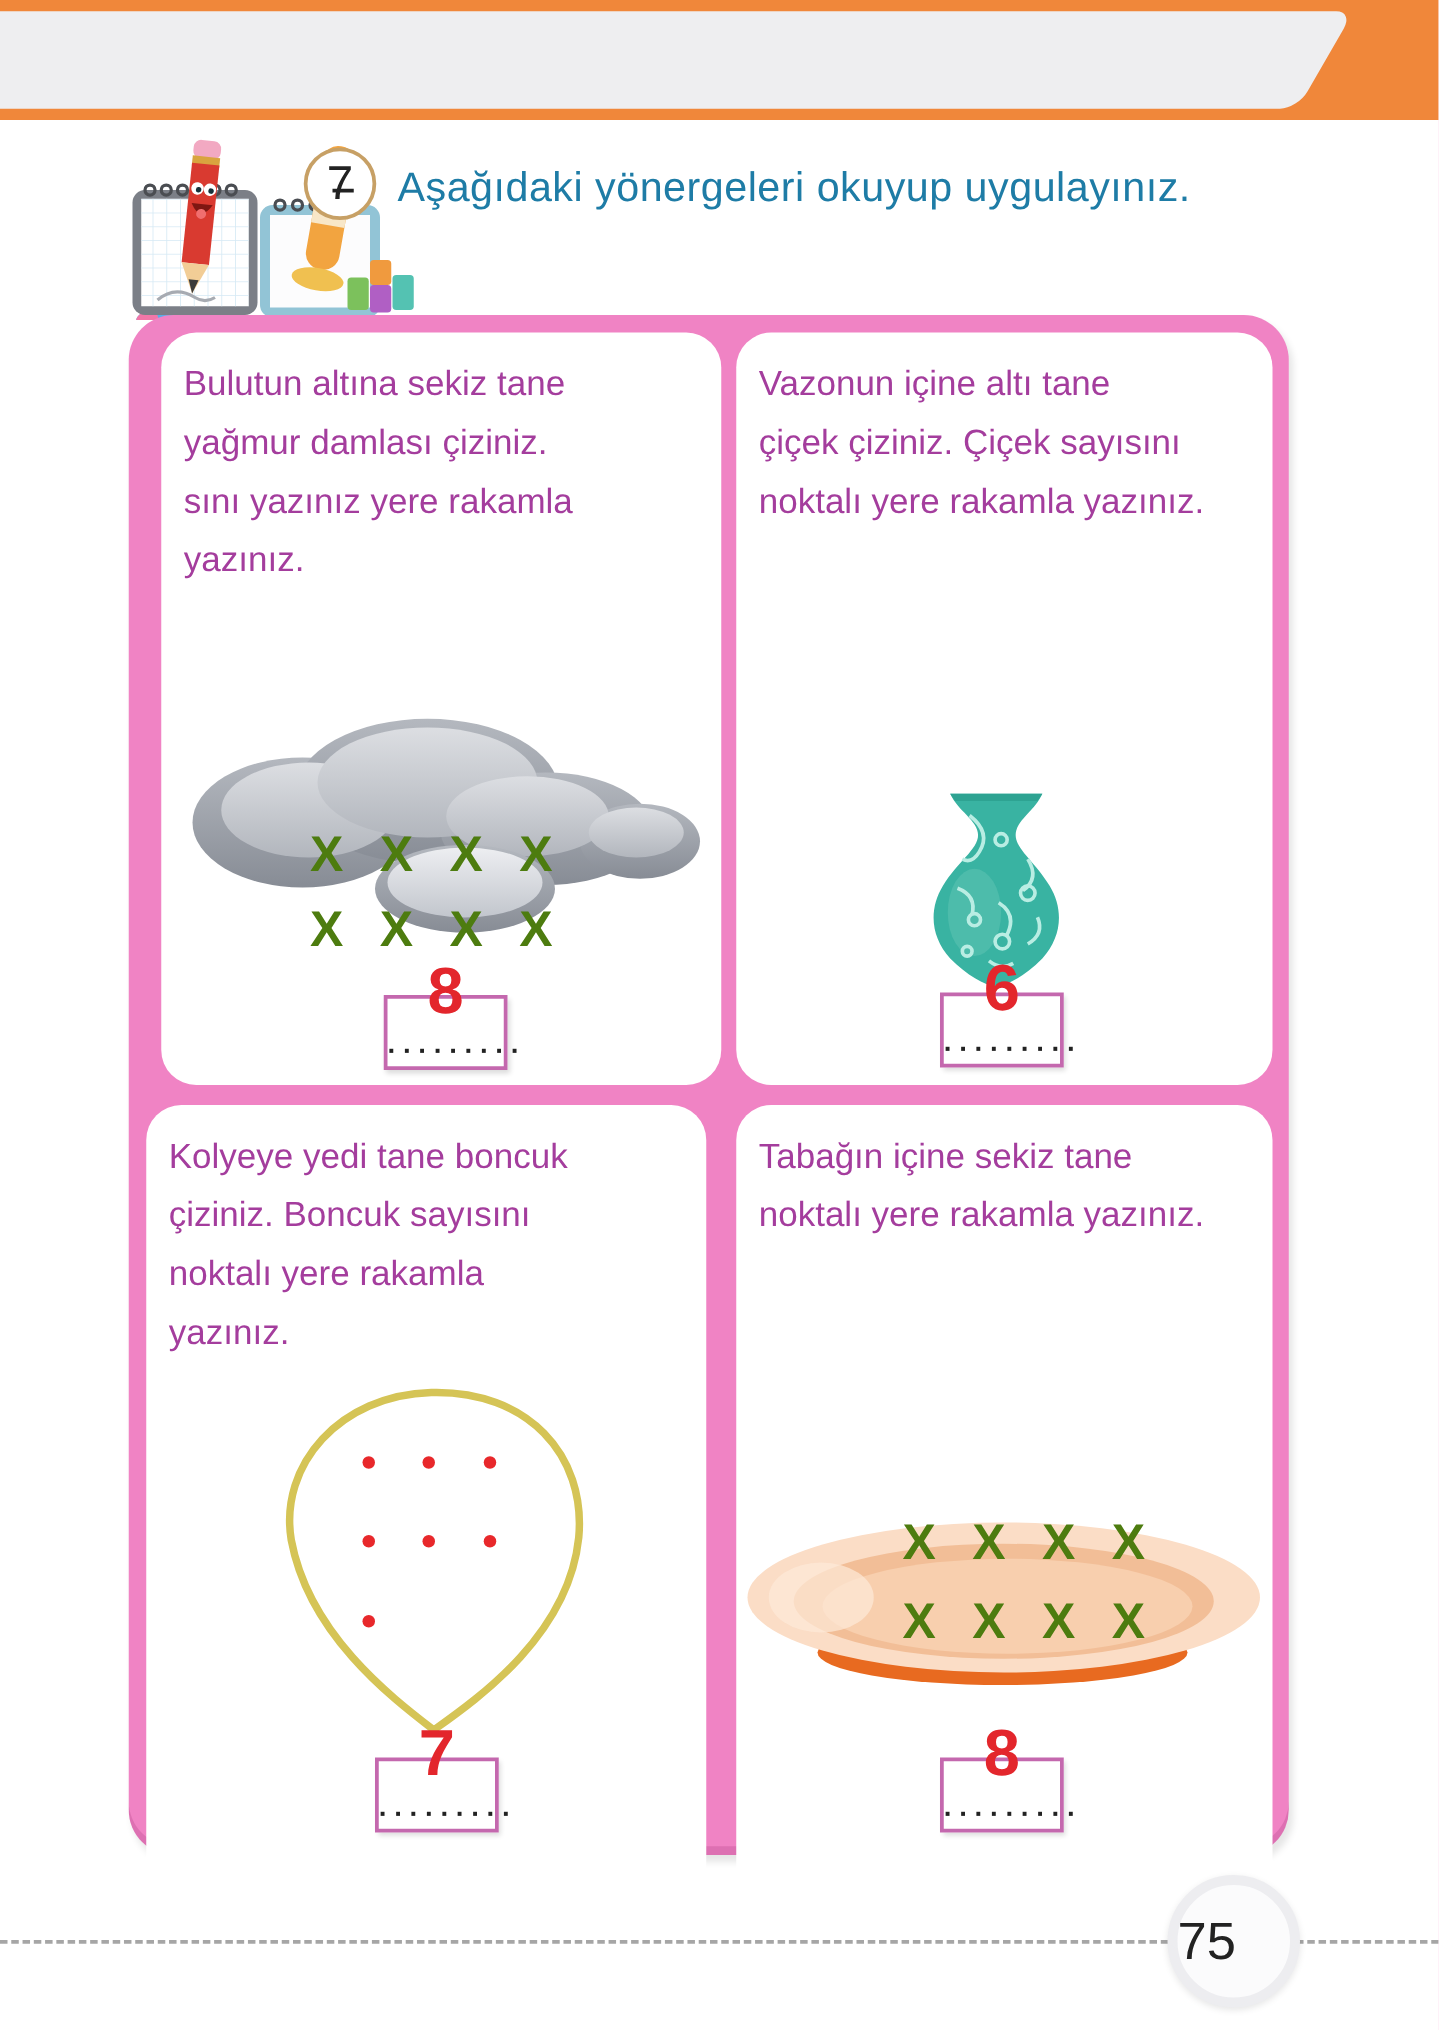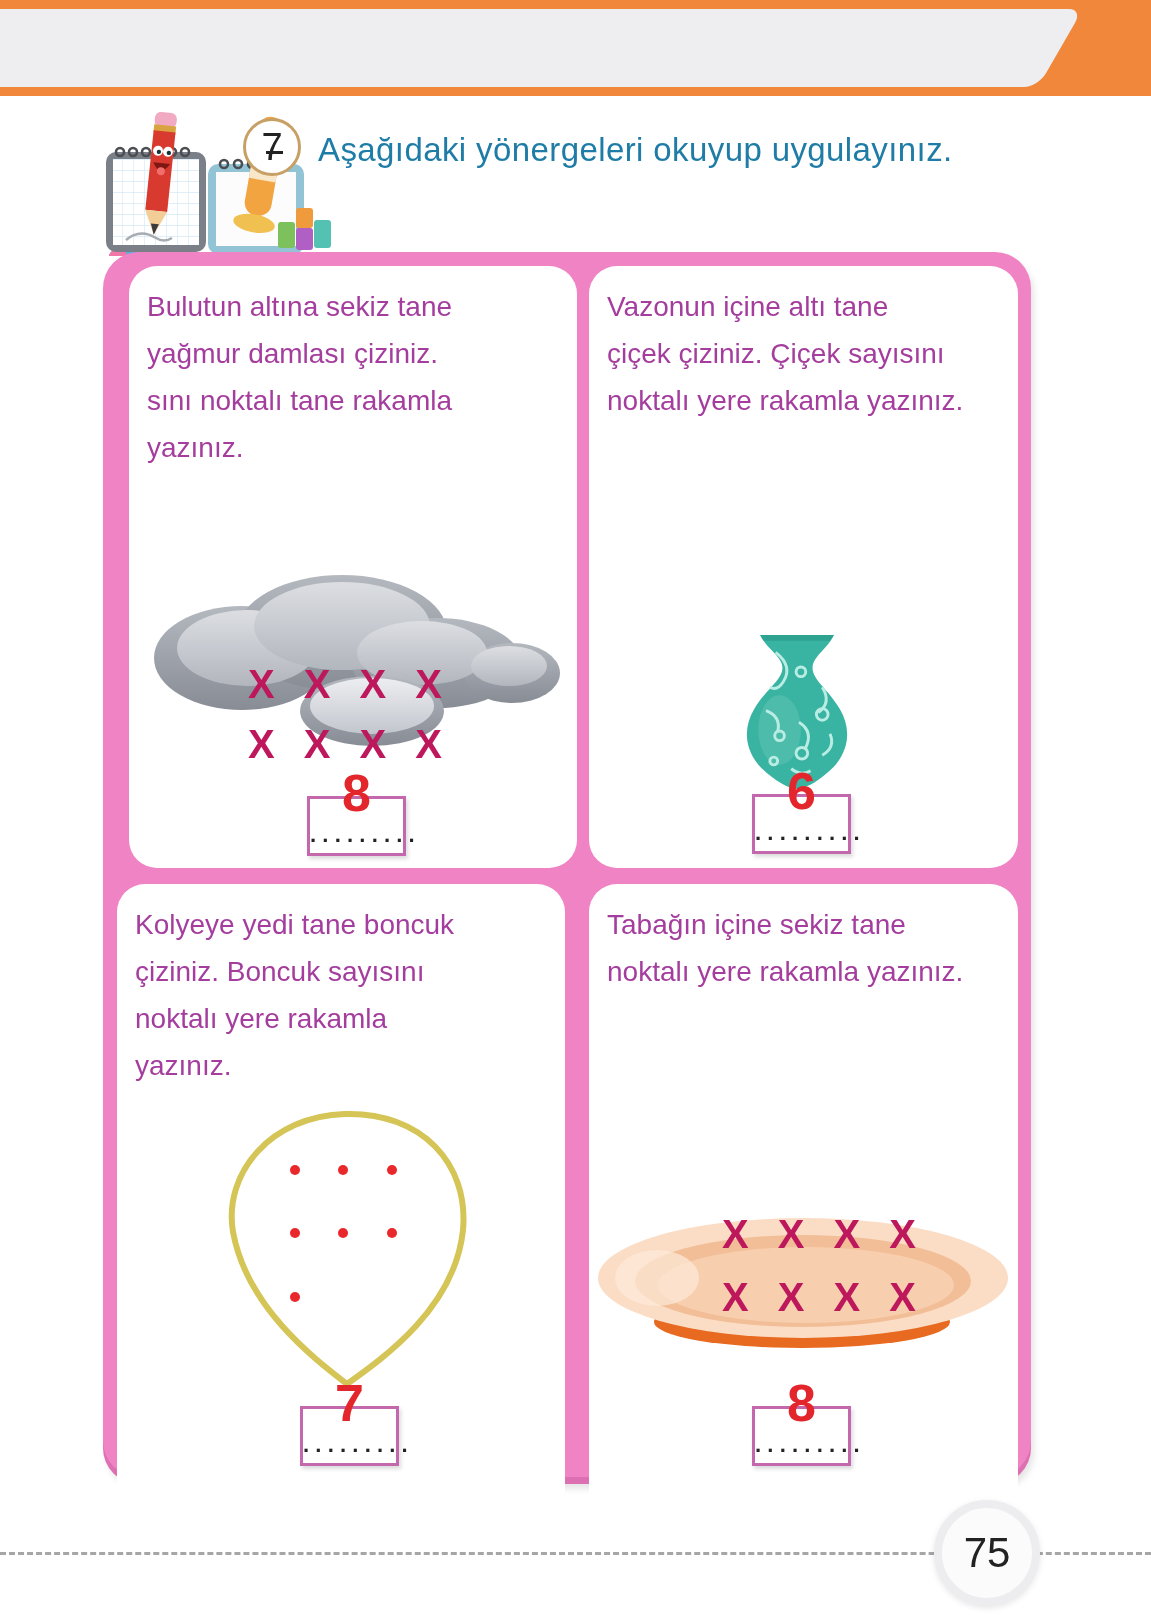--- a/index.html
+++ b/index.html
@@ -43,21 +43,21 @@
                   font-size:52px; line-height:1; color:#E3262C; font-weight:bold; }
   .ans-box .dots { position:absolute; left:0; right:0; bottom:1px; text-align:center;
                    font-size:22px; letter-spacing:5px; color:#222; font-weight:bold;
                    line-height:1; }
   .tl .ans-box { left:178px; top:530px; }
   .tr .ans-box { left:163px; top:528px; }
   .bl .ans-box { left:183px; top:522px; }
   .br .ans-box { left:163px; top:522px; }
 
   
-  .xrow { position:absolute; font-size:40px; font-weight:bold; color:#be185d;
+  .xrow { position:absolute; font-size:40px; font-weight:bold; color:#4d7c0f;
           word-spacing:18px; width:220px; text-align:center; line-height:1; }
   .tl .xrow.r1 { left:106px; top:398px; }
   .tl .xrow.r2 { left:106px; top:458px; }
   .br .xrow.r1 { left:120px; top:330px; }
   .br .xrow.r2 { left:120px; top:393px; }
 
   
   .cloud    { position:absolute; left:18px;  top:282px; width:415px; height:205px; }
   .vase     { position:absolute; left:146px; top:367px; width:125px; height:160px; }
   .necklace { position:absolute; left:100px; top:218px; width:262px; height:292px; }
@@ -67,21 +67,21 @@
   .bead.b3 { left:270px; top:281px; }  .bead.b4 { left:173px; top:344px; }
   .bead.b5 { left:221px; top:344px; }  .bead.b6 { left:270px; top:344px; }
   .bead.b7 { left:173px; top:408px; }
 
   
   .separator { position:absolute; left:0; top:1552px; width:100%;
                border-top:3px dashed #A6A6A6; }
   .page-num { position:absolute; left:934px; top:1500px; width:106px; height:106px;
               border-radius:50%; background:#FBFBFC; border:8px solid #EDEDF0;
               box-shadow:0 2px 6px rgba(0,0,0,.10);
-              display:flex; align-items:center; justify-content:center;
+              display:flex; align-items:center; justify-content:flex-start;
               font-size:42px; color:#222; }
 </style>
 </head>
 <body>
 
 <div class="page">
 
   <div class="header-band">
     <div class="header-gray"></div>
   </div>
@@ -163,21 +163,21 @@
     <span class="bar"></span>
   </div>
   <div class="heading">Aşağıdaki yönergeleri okuyup uygulayınız.</div>
 
   <div class="board">
 
     <div class="card tl">
       <div class="card-text">
         <div>Bulutun altına sekiz tane</div>
         <div>yağmur damlası çiziniz.</div>
-        <div>sını noktalı tane rakamla</div>
+        <div>sını yazınız yere rakamla</div>
         <div>yazınız.</div>
       </div>
       <svg class="cloud" viewBox="0 0 415 205">
         <defs>
           <linearGradient id="gDark" x1="0" y1="0" x2="0" y2="1">
             <stop offset="0" stop-color="#B4B8BF"></stop>
               <stop offset="1" stop-color="#878C95"></stop>
           </linearGradient>
           <linearGradient id="gLight" x1="0" y1="0" x2="0" y2="1">
             <stop offset="0" stop-color="#DCDEE2"></stop>

